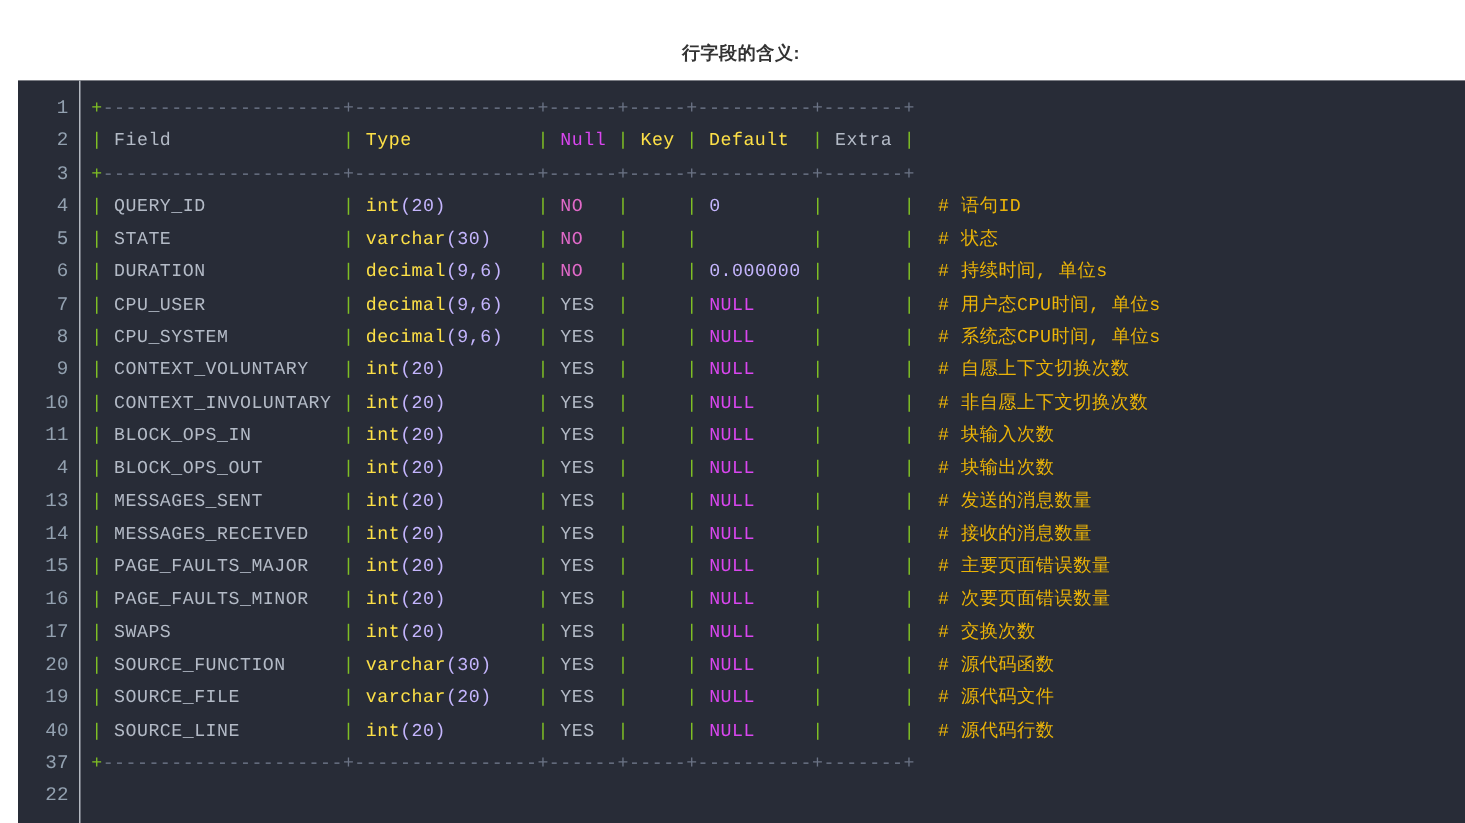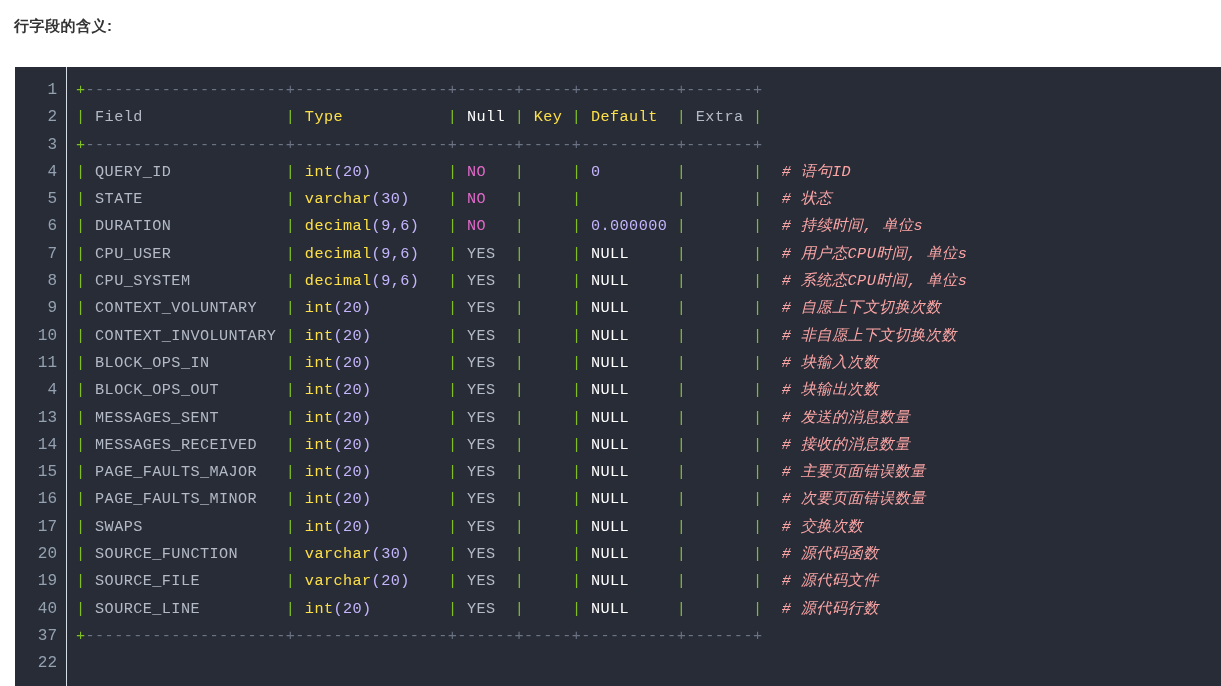--- a/index.html
+++ b/index.html
@@ -12,23 +12,24 @@
   }
   body {
     font-family: "Liberation Sans", sans-serif;
   }
 
   .page-title {
     font-family: "Liberation Sans", sans-serif;
     font-size: 15px;
     font-weight: bold;
     color: #333333;
-    padding: 16px 0 0 14px;
+    padding: 35px 0 0 14px;
     letter-spacing: 0.5px;
     line-height: 20px;
+    text-align: center;
   }
 
   .code-block {
     position: absolute;
     left: 15px;
     top: 67px;
     right: 0;
     width: 1206px;
     height: 619px;
     background: #282c37;
@@ -75,23 +76,23 @@
     letter-spacing: 0.42px;
   }
 
   
   .t-pipe    { color: #7fbf24; }
   .t-plus-g  { color: #7fbf24; }
   .t-rule    { color: #6b7385; }
   .t-plain   { color: #b3bac6; }
   .t-type    { color: #fde047; }
   .t-num     { color: #c4b5fd; }
-  .t-cyan    { color: #ffffff; }
+  .t-cyan    { color: #d946ef; }
   .t-no      { color: #e069c8; text-align: center; }
-  .t-comment { color: #fca5a5; font-style: italic; }
+  .t-comment { color: #eab308; }
 </style>
 </head>
 <body>
 
 <div class="page-title">行字段的含义:</div>
 
 <div class="code-block">
   <div class="gutter" id="gutter">
       <span class="ln">1</span>
       <span class="ln">2</span>

